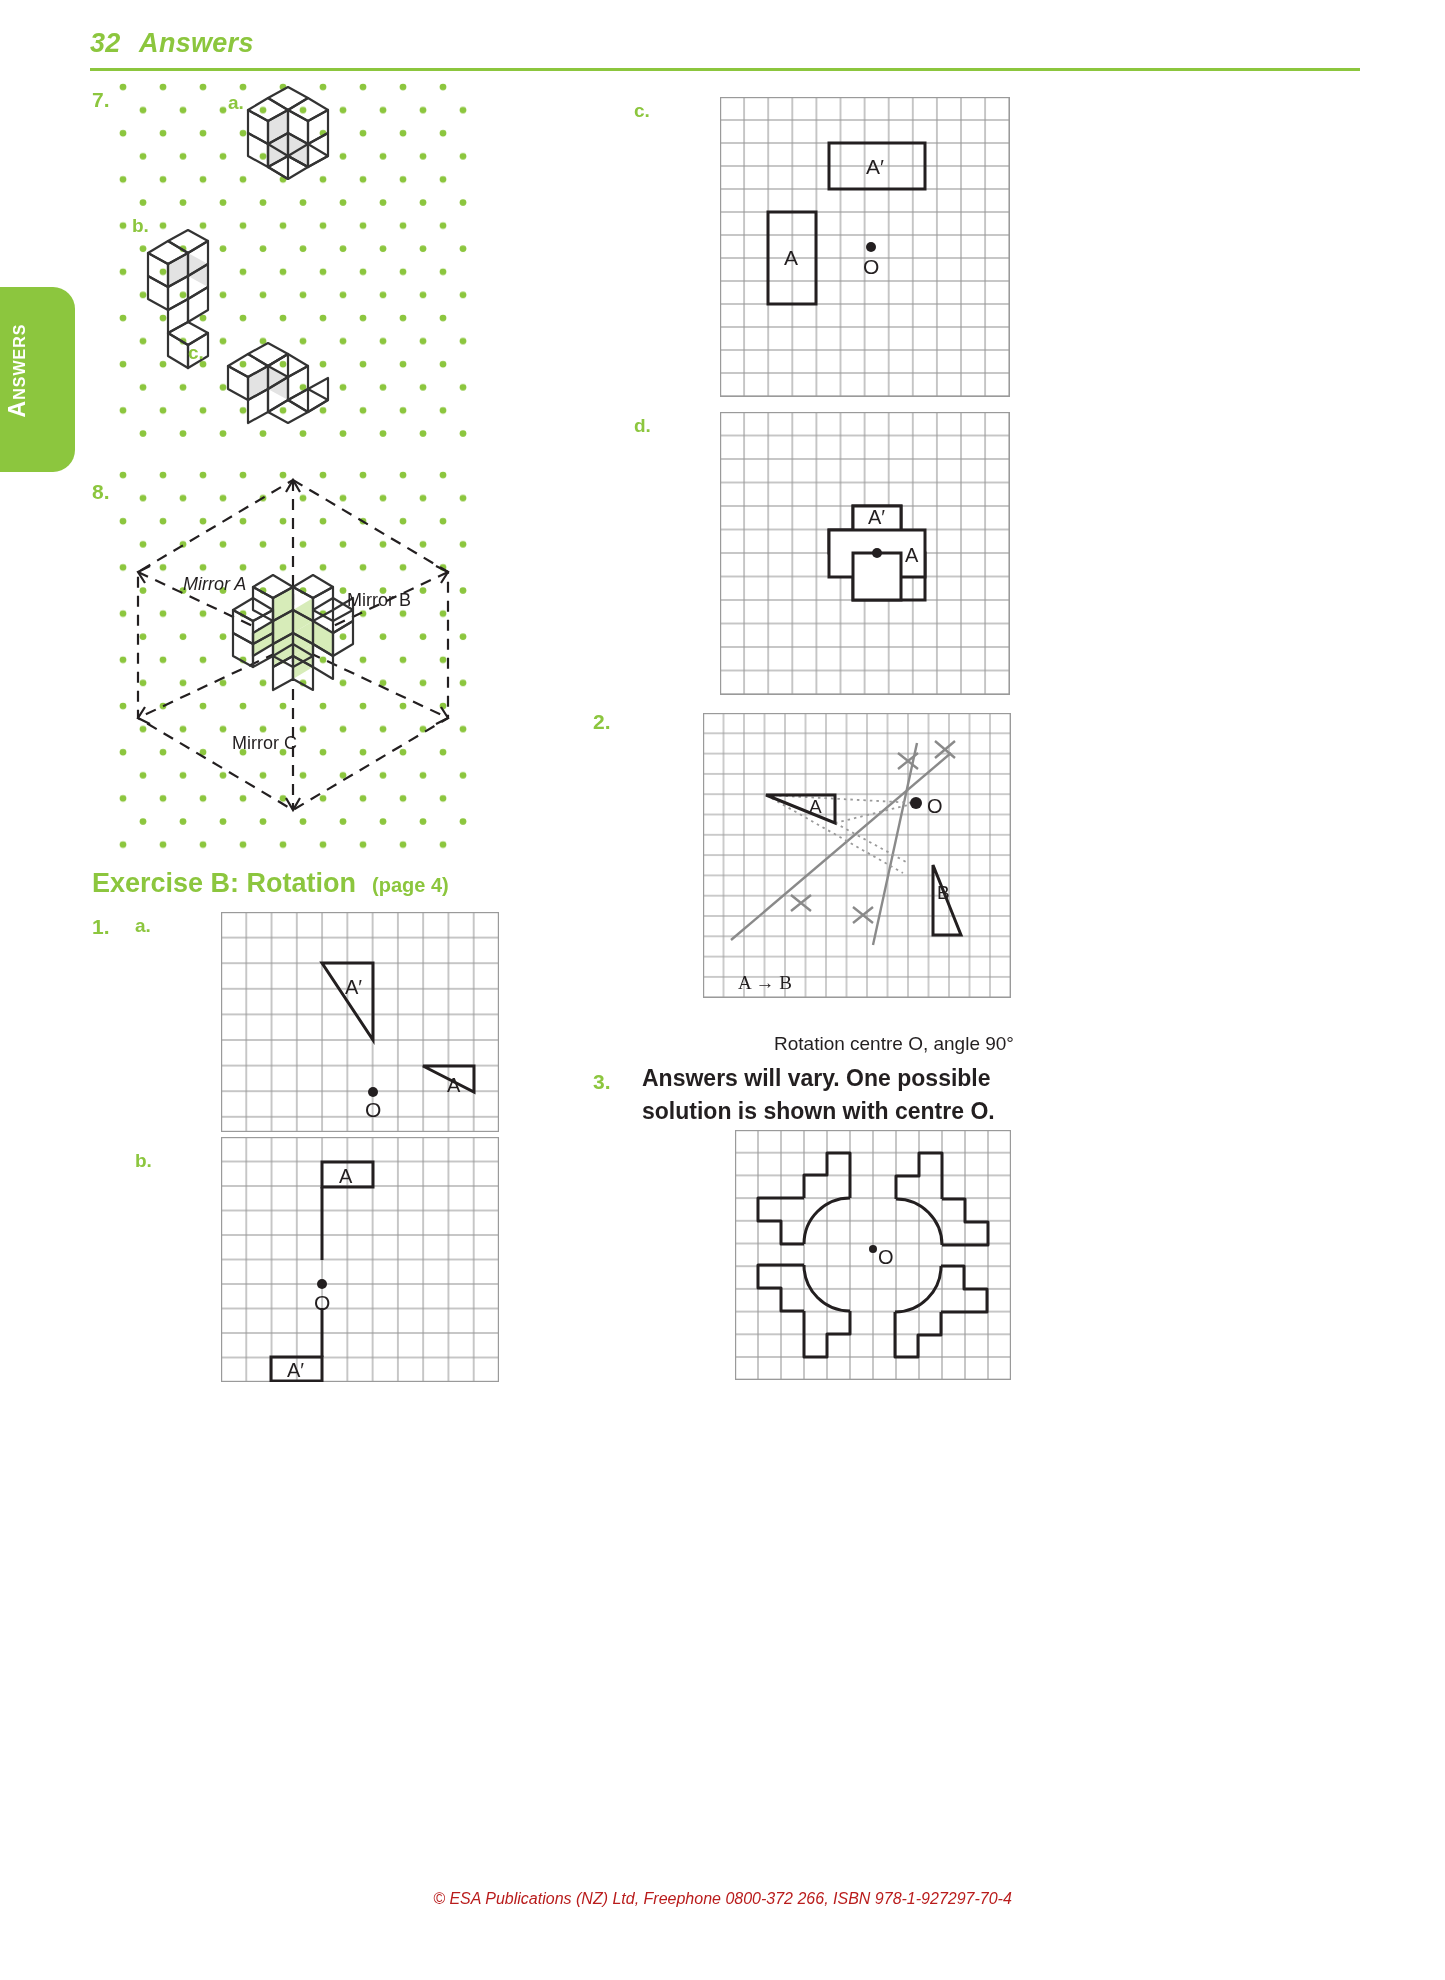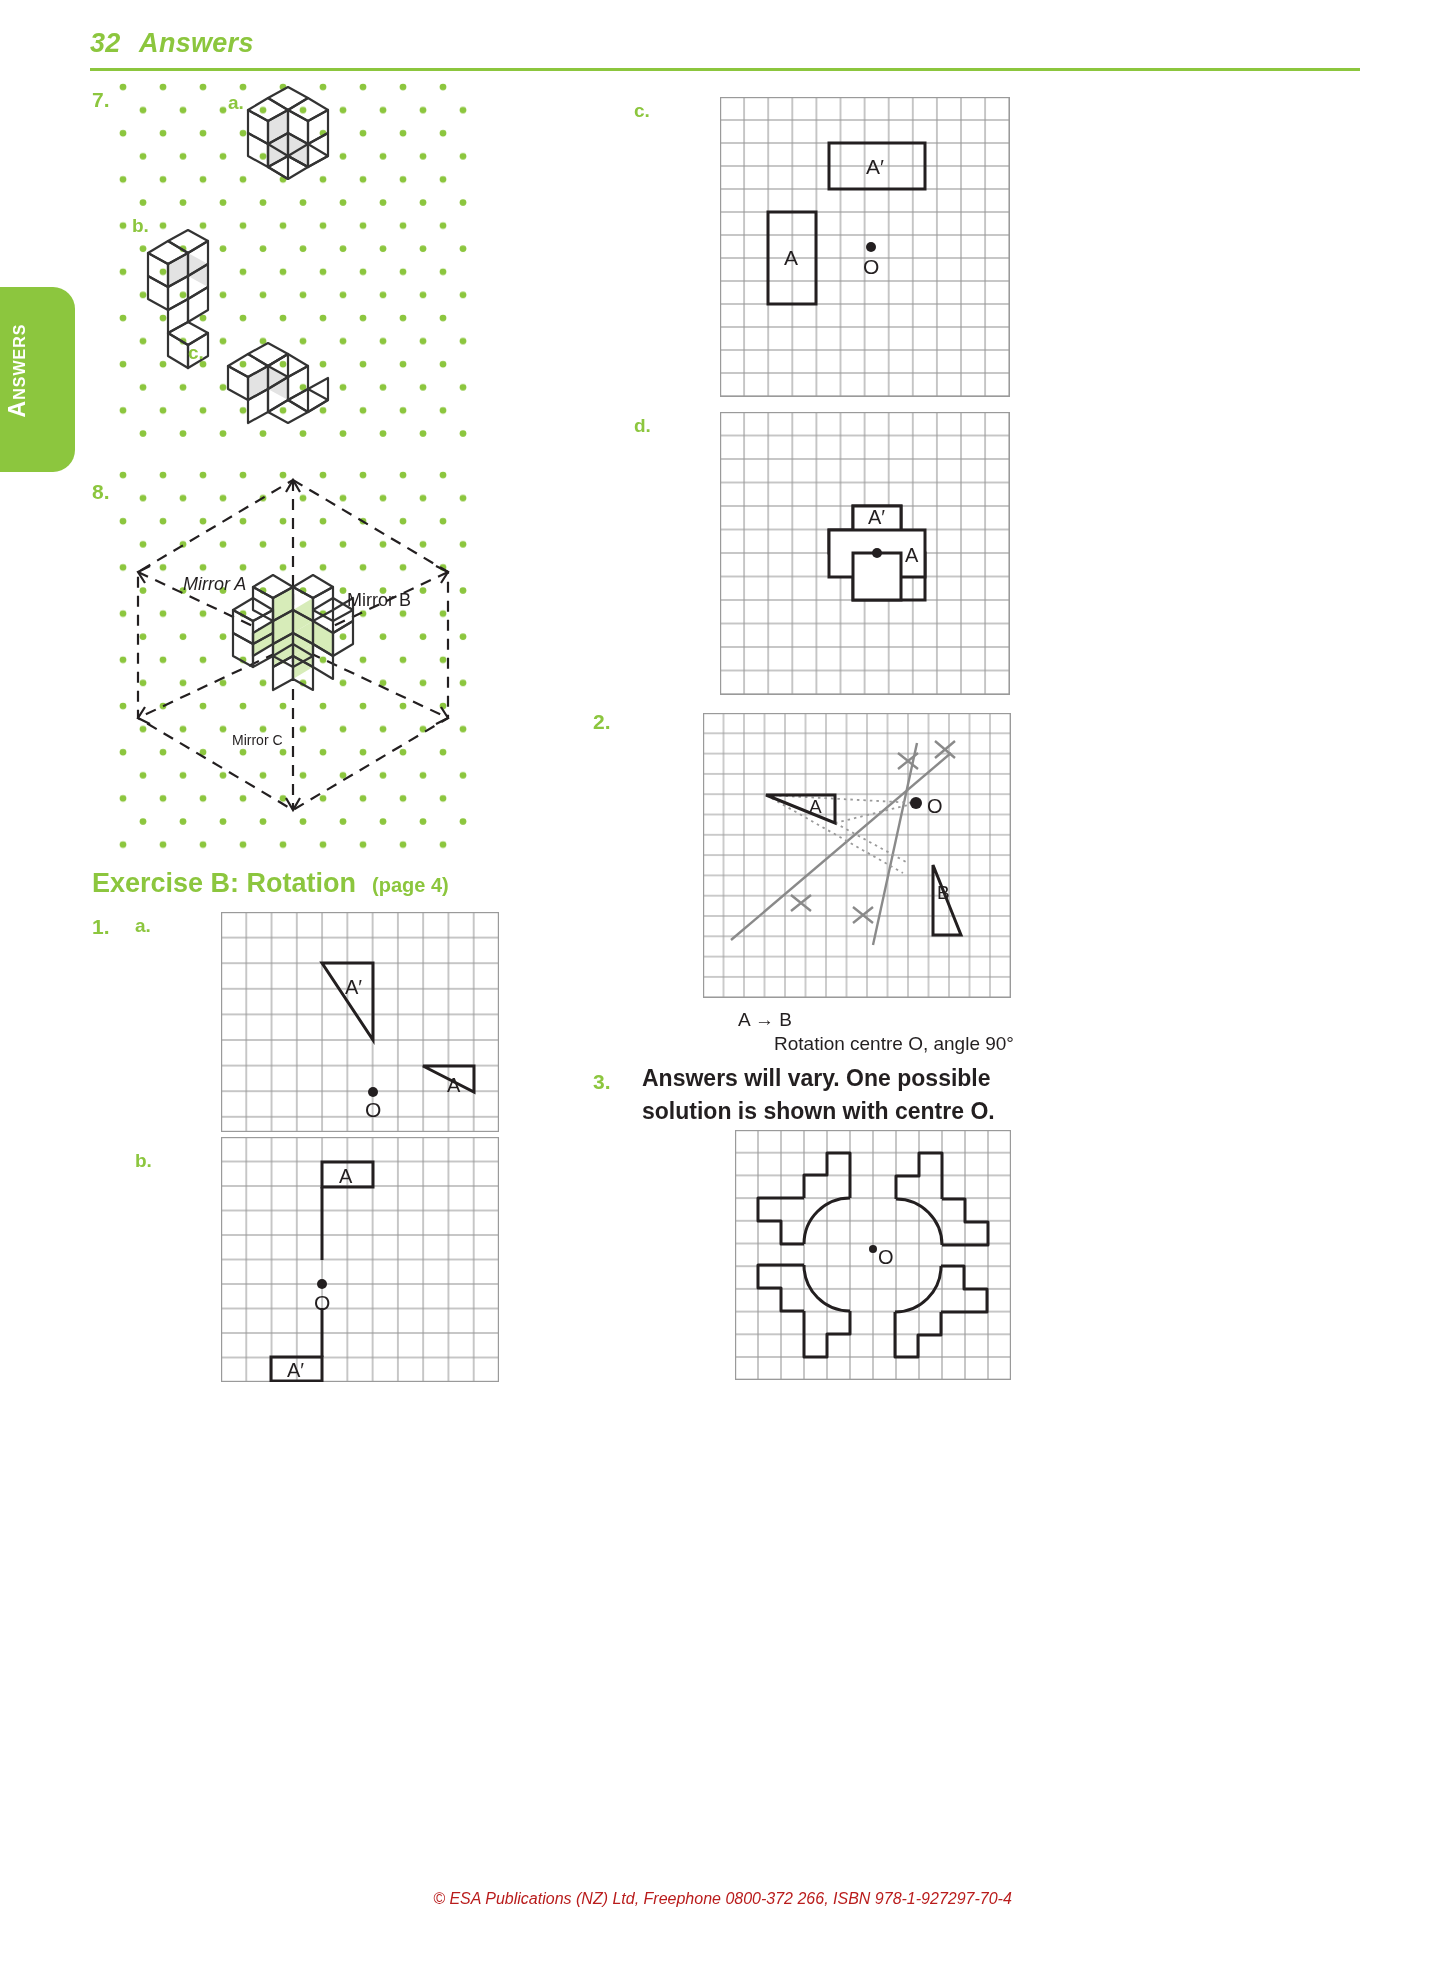--- a/index.html
+++ b/index.html
@@ -220,21 +220,21 @@
         <polygon points="215,163 235,151 235,174 215,186"></polygon>
         <polygon points="155,186 175,197 195,186 175,174"></polygon>
         <polygon points="155,197 175,186 175,209 155,220"></polygon>
         <polygon points="175,186 195,197 195,220 175,209"></polygon>
       </g>
     </svg>
   </div>
 
   <div class="capt" style="left:183px; top:572px; font-size:18px;font-style:italic;">Mirror A</div>
   <div class="capt" style="left:347px; top:588px; font-size:18px;">Mirror B</div>
-  <div class="capt" style="left:232px; top:731px; font-size:14px;">Mirror C</div>
+  <div class="capt" style="left:232px; top:731px; font-size:18px;">Mirror C</div>
 
   <div class="exheading" style="left:92px; top:868px;text-align:center;">
     <span class="big">Exercise B: Rotation</span><span class="pg">(page 4)</span>
   </div>
 
   <div class="qnum" style="left:92px; top:915px;">1.</div>
   <div class="sublab" style="left:135px; top:915px;">a.</div>
 
   <div class="svgbox" style="left:221px; top:912px;">
     <svg width="278" height="220" viewBox="0 0 278 220">
@@ -366,21 +366,21 @@
       <text x="106" y="100" font-family="Liberation Sans, sans-serif" font-size="19" fill="#231f20">A</text>
 
       <polygon points="230,152 230,222 258,222 230,152" fill="none" stroke="#231f20" stroke-width="3"></polygon>
       <text x="234" y="186" font-family="Liberation Sans, sans-serif" font-size="19" fill="#231f20">B</text>
 
       <circle cx="213" cy="90" r="6" fill="#231f20"></circle>
       <text x="224" y="100" font-family="Liberation Sans, sans-serif" font-size="20" fill="#231f20">O</text>
     </svg>
   </div>
 
-  <div class="capt" style="left:738px; top:1007px;">A → B</div>
+  <div class="capt" style="left:738px; top:970px;font-family:Liberation Serif, serif;">A → B</div>
   <div class="capt" style="left:738px; top:1031px;margin-left:36px;">Rotation centre O, angle 90°</div>
 
   <div class="qnum" style="left:593px; top:1070px;">3.</div>
   <div class="bodytext" style="left:642px; top:1062px; width:400px;font-weight:bold;">Answers will vary. One possible solution is shown with centre O.</div>
 
   <div class="svgbox" style="left:735px; top:1130px;">
     <svg width="276" height="250" viewBox="0 0 276 250">
       <defs>
         <pattern id="sq3" width="23" height="22.7" patternUnits="userSpaceOnUse">
           <rect width="23" height="22.7" fill="#ffffff" stroke="#9a9a9a" stroke-width="1.1"></rect>

